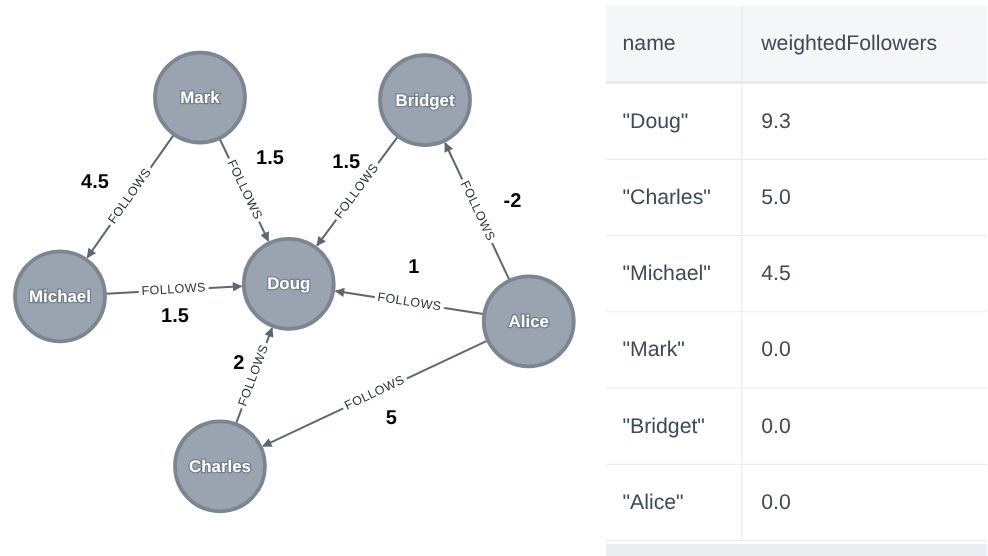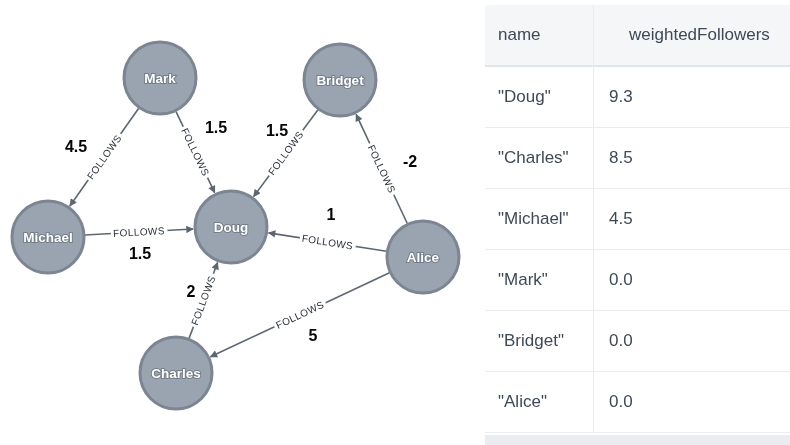--- a/index.html
+++ b/index.html
@@ -28,21 +28,21 @@
     stroke:rgba(88,98,110,0.55); stroke-width:2px; paint-order:stroke;
     text-anchor:middle; dominant-baseline:central;
   }
 
   
   .table-panel { position:absolute; left:485px; top:0; width:305px; height:445px; display:flex; flex-direction:column; }
   .top-gap { height:5px; background:#ffffff; }
   .thead {
     height:62px; box-sizing:border-box; display:flex;
     background:#f4f6f8; border-bottom:2px solid #e2e6ea;
-    color:#3e4958; font-size:17px;gap:20px;
+    color:#3e4958; font-size:17px;
   }
   .trow {
     height:61px; box-sizing:border-box; display:flex;
     background:#ffffff; border-bottom:1px solid #e9edf0;
     color:#3e4958; font-size:17px;
   }
   .cell-name {
     width:109px; box-sizing:border-box; padding-left:13px;
     display:flex; align-items:center;
     border-right:1px solid #e8ebef;
@@ -123,21 +123,21 @@
       <div class="cell-name">name</div>
       <div class="cell-value">weightedFollowers</div>
     </div>
     <div id="table-body">
         <div class="trow">
           <div class="cell-name">"Doug"</div>
           <div class="cell-value">9.3</div>
         </div>
         <div class="trow">
           <div class="cell-name">"Charles"</div>
-          <div class="cell-value">8.5</div>
+          <div class="cell-value">5.0</div>
         </div>
         <div class="trow">
           <div class="cell-name">"Michael"</div>
           <div class="cell-value">4.5</div>
         </div>
         <div class="trow">
           <div class="cell-name">"Mark"</div>
           <div class="cell-value">0.0</div>
         </div>
         <div class="trow">

